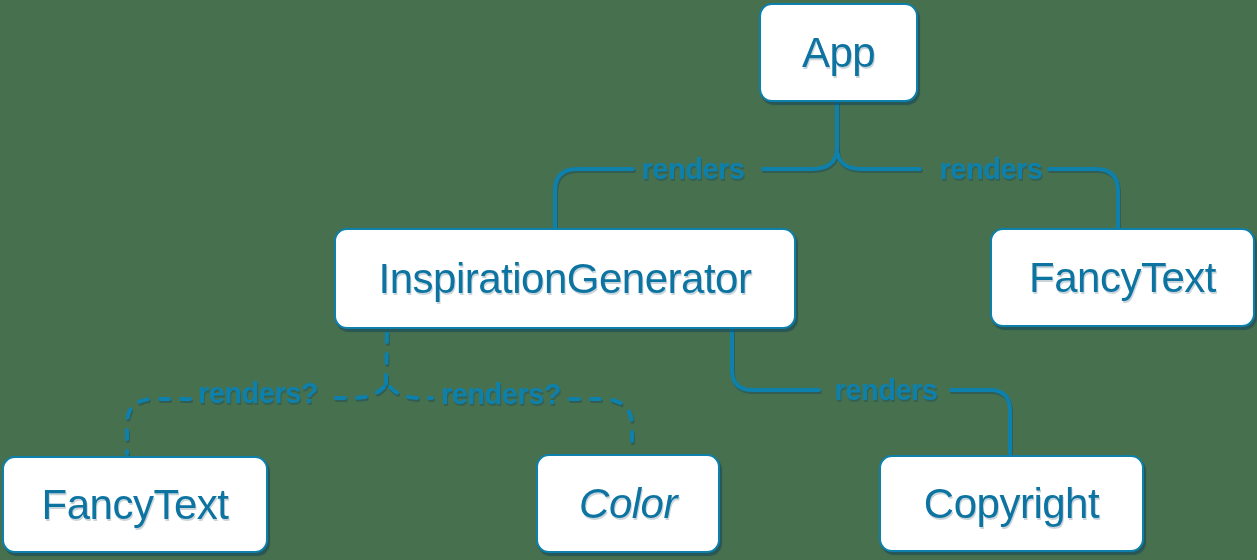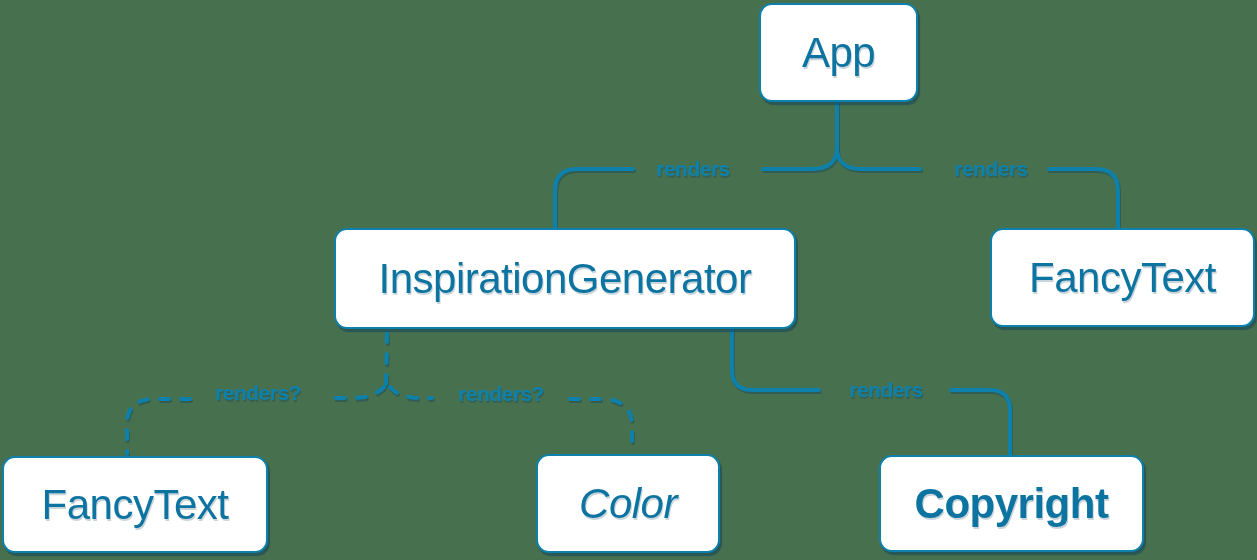--- a/index.html
+++ b/index.html
@@ -42,26 +42,26 @@
     letter-spacing: -0.5px;
     white-space: nowrap;
     text-shadow: 1px 2px 0 rgba(12,62,92,0.22);
     box-sizing: border-box;
   }
   .node-app        { left: 759px; top: 3px;   width: 159px; height: 99px; }
   .node-inspiration{ left: 334px; top: 228px; width: 462px; height: 101px; }
   .node-fancy-top  { left: 990px; top: 228px; width: 265px; height: 99px; }
   .node-fancy-bot  { left: 2px;   top: 456px; width: 266px; height: 97px; }
   .node-color      { left: 536px; top: 454px; width: 184px; height: 99px; font-style: italic; }
-  .node-copyright  { left: 879px; top: 455px; width: 265px; height: 97px; font-weight: bold; }
+  .node-copyright  { left: 879px; top: 455px; width: 265px; height: 97px; }
   .edge-label {
     position: absolute;
     transform: translate(-50%, -50%);
     color: #0d80ac;
-    font-size: 21px;
+    font-size: 29px;
     font-weight: 700;
     letter-spacing: -0.5px;
     white-space: nowrap;
     text-shadow: 1px 2px 0 rgba(12,62,92,0.3);
   }
   .lbl-app-ig      { left: 693px;  top: 169px; }
   .lbl-app-ft      { left: 991px;  top: 169px; }
   .lbl-ig-copy     { left: 886px;  top: 390px; }
   .lbl-ig-ft       { left: 258px;  top: 393px; }
   .lbl-ig-color    { left: 501px;  top: 394px; }

